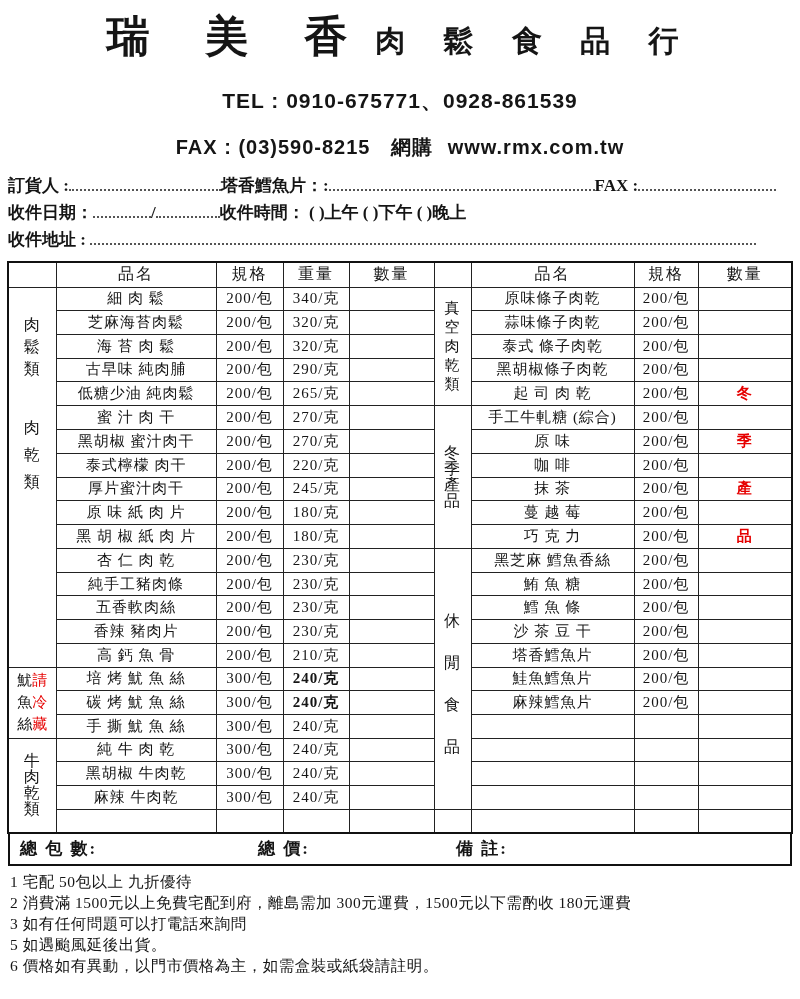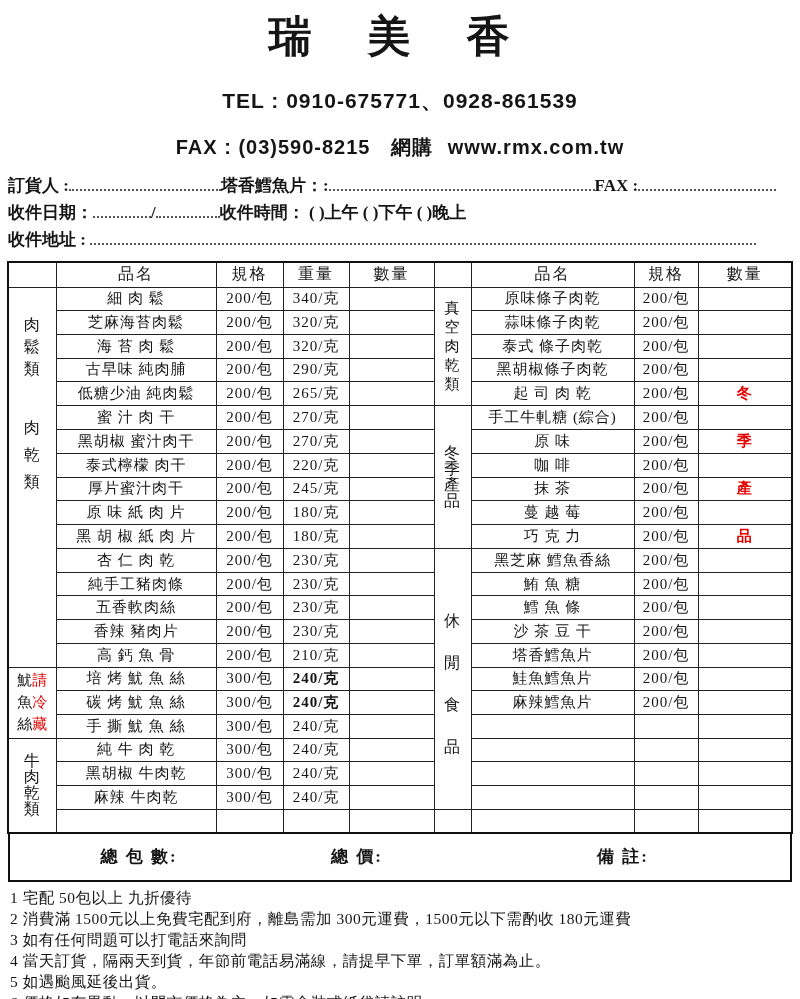--- a/index.html
+++ b/index.html
@@ -38,36 +38,37 @@
   .beef  { justify-content:space-evenly; }
   .squid { justify-content:center; gap:7px; }
   .squid .sq-line { display:flex; line-height:1; font-size:15px; letter-spacing:0; }
   .red { color:#e60000; }
   td.qty-red { color:#e60000; font-size:17px; font-weight:bold; letter-spacing:0; }
   td.wbold { font-weight:bold; }
   td.aleft { text-align:left; padding-left:4px; }
   td.name-cell { letter-spacing:1px; }
 
   
-  .totals-bar { width:784px; margin:-2px auto 0 auto; border:2px solid #111; height:50px; display:flex; align-items:center; font-size:17px; font-weight:bold; letter-spacing:2px;text-align:center; }
+  .totals-bar { width:784px; margin:-2px auto 0 auto; border:2px solid #111; height:34px; display:flex; align-items:center; font-size:17px; font-weight:bold; letter-spacing:2px; }
   .totals-bar .seg1 { width:248px; padding-left:10px; }
   .totals-bar .seg2 { width:198px; }
   .totals-bar .seg3 { flex:1; }
 
   
   .notes { margin:5px 10px 0 10px; font-size:15.5px; line-height:21px; letter-spacing:0.5px; }
   .notes .note-item { white-space:nowrap; }
 </style>
 </head>
 <body>
 
 <div class="page">
 
   <div class="title-row">
     <span class="title-main">瑞 美 香</span>
+    <span class="title-sub">肉 鬆 食 品 行</span>
   </div>
   <div class="tel-line">TEL : 0910-675771、0928-861539</div>
   <div class="fax-line">
     <span>FAX : (03)590-8215</span>
     <span class="shop-label">網購</span>
     <span>www.rmx.com.tw</span>
   </div>
 
   <div class="info-block">
     <div class="info-line">
@@ -384,18 +385,17 @@
   <div class="totals-bar">
     <span class="seg1">總 包 數:</span>
     <span class="seg2">總 價:</span>
     <span class="seg3">備 註:</span>
   </div>
 
   <div class="notes">
     <div class="note-item">1 宅配 50包以上 九折優待</div>
     <div class="note-item">2 消費滿 1500元以上免費宅配到府，離島需加 300元運費，1500元以下需酌收 180元運費</div>
     <div class="note-item">3 如有任何問題可以打電話來詢問</div>
-    <div class="note-item">4 當天訂貨，隔兩天到貨，年節前電話易滿線，請提早下單，訂單額滿為止。</div>
     <div class="note-item">5 如遇颱風延後出貨。</div>
     <div class="note-item">6 價格如有異動，以門市價格為主，如需盒裝或紙袋請註明。</div>
   </div>
 
 </div>
 
 </body></html>

